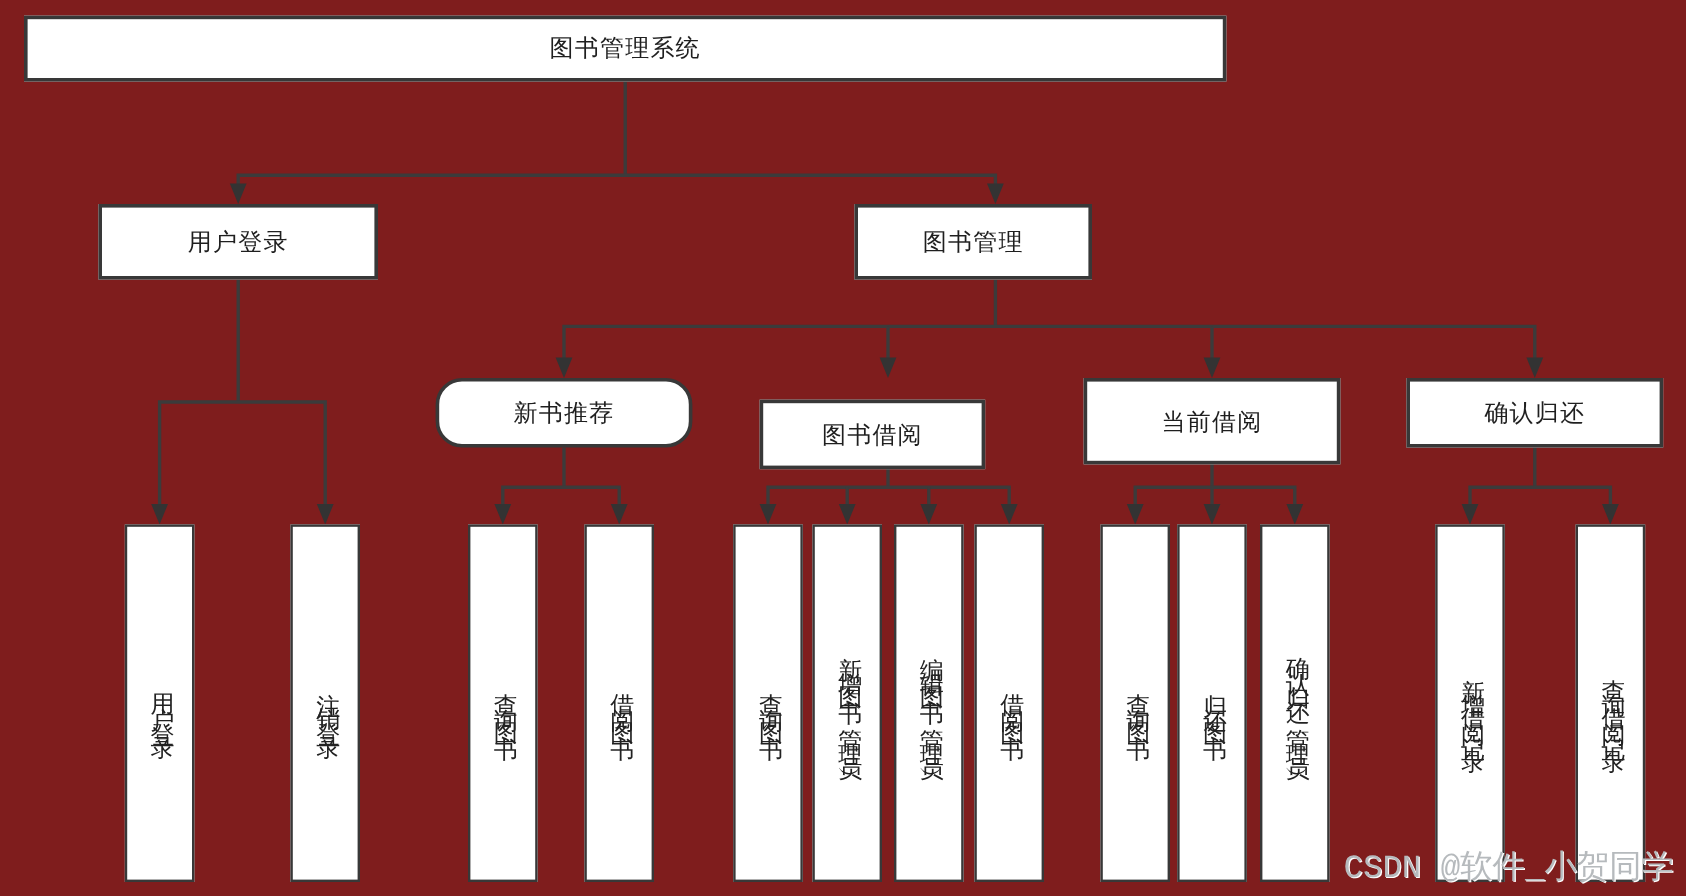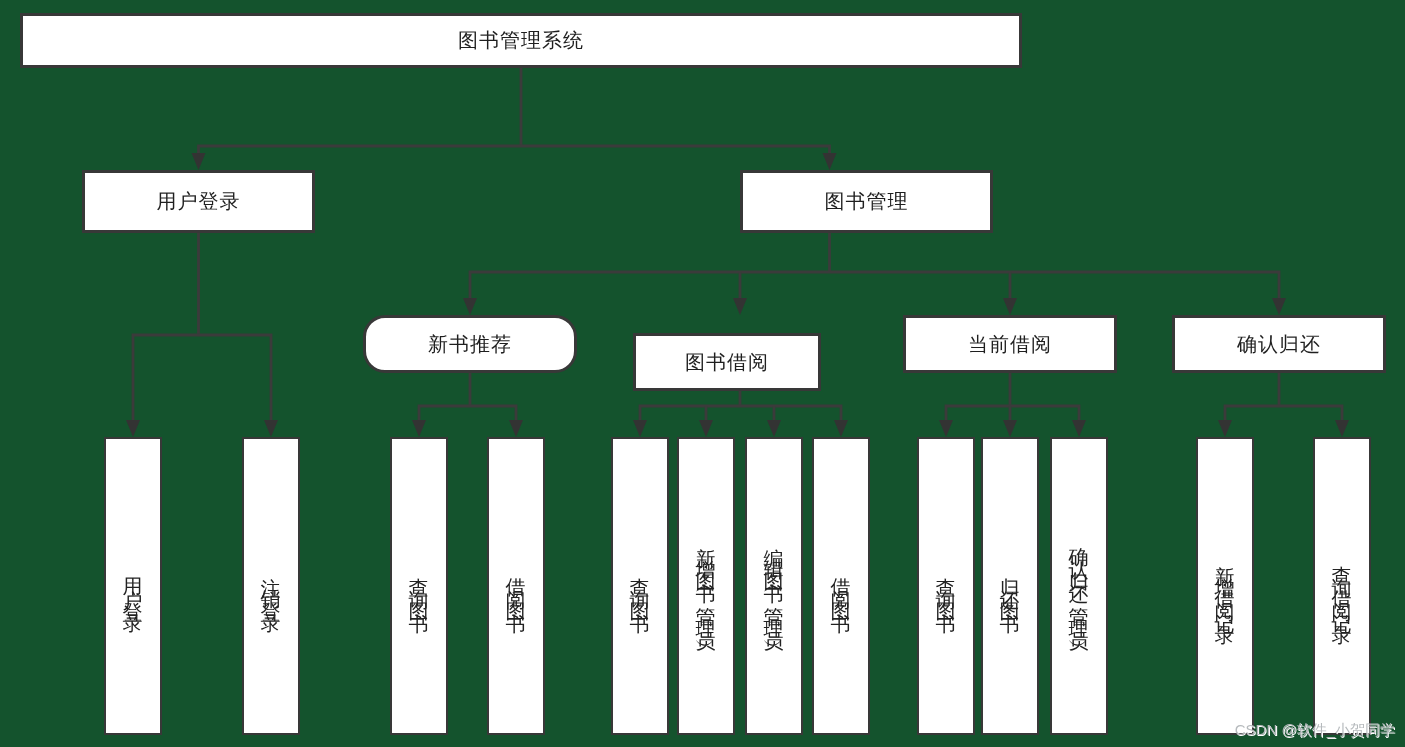--- a/index.html
+++ b/index.html
@@ -1,20 +1,20 @@
 <!DOCTYPE html>
 <html><head>
 <meta charset="utf-8">
 <style>
   html,body { margin:0; padding:0; background:#ffffff; }
   .canvas {
     position:relative;
     width:1405px; height:747px;
-    background:#14532d;
-    font-family:Liberation Sans, sans-serif;
+    background:#7f1d1d;
+    font-family:Liberation Mono, monospace;
     overflow:hidden;
   }
   svg.wires { position:absolute; left:0; top:0; width:1405px; height:747px; }
   .box {
     position:absolute;
     box-sizing:border-box;
     background:#ffffff;
     border:3px solid #383838;
     display:flex; align-items:center; justify-content:center;
     color:#1f1f1f;
@@ -34,21 +34,21 @@
     text-orientation:mixed;
     font-size:20px;
     letter-spacing:12px;
     color:#222222;
     line-height:1;
     white-space:nowrap;
   }
   .watermark {
     position:absolute;
     right:10px; bottom:7px;
-    font-size:15px;
+    font-size:27px;
     color:#b6babd;
     text-shadow:1px 1px 0 #ffffff;
     white-space:nowrap;
   }
 </style>
 </head>
 <body>
 
 <div class="canvas">
 
@@ -104,31 +104,31 @@
     </g>
   </svg>
 
   <div class="box" style="left:20px; top:13px; width:1002px; height:55px;">
     <span>图书管理系统</span>
   </div>
 
   <div class="box" style="left:82px; top:170px; width:233px; height:63px;">
     <span>用户登录</span>
   </div>
-  <div class="box" style="left:740px; top:170px; width:253px; height:63px;">
+  <div class="box" style="left:712px; top:170px; width:198px; height:63px;">
     <span>图书管理</span>
   </div>
 
   <div class="box" style="left:363px; top:315px; width:214px; height:58px;border-radius:22px;">
     <span>新书推荐</span>
   </div>
   <div class="box" style="left:633px; top:333px; width:188px; height:58px;">
     <span>图书借阅</span>
   </div>
-  <div class="box" style="left:903px; top:315px; width:214px; height:58px;">
+  <div class="box" style="left:903px; top:315px; width:214px; height:72px;">
     <span>当前借阅</span>
   </div>
   <div class="box" style="left:1172px; top:315px; width:214px; height:58px;">
     <span>确认归还</span>
   </div>
 
   <div class="leaf" style="left:104px;">
     <span class="v">用户登录</span>
   </div>
   <div class="leaf" style="left:242px;">

